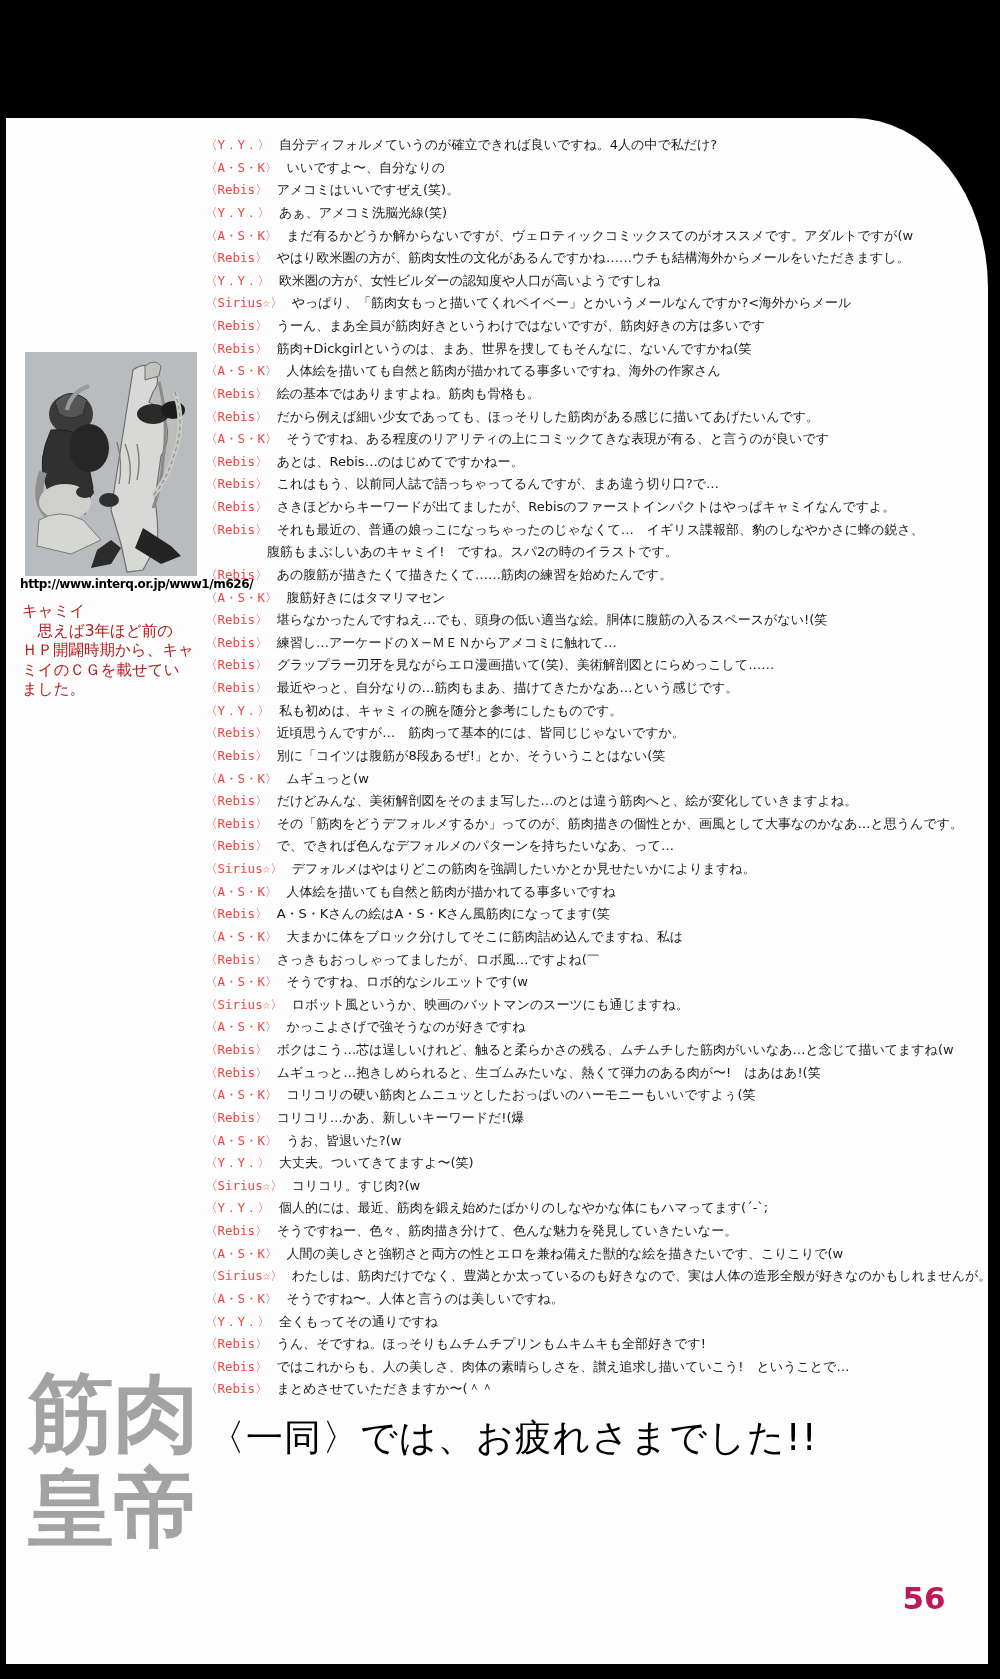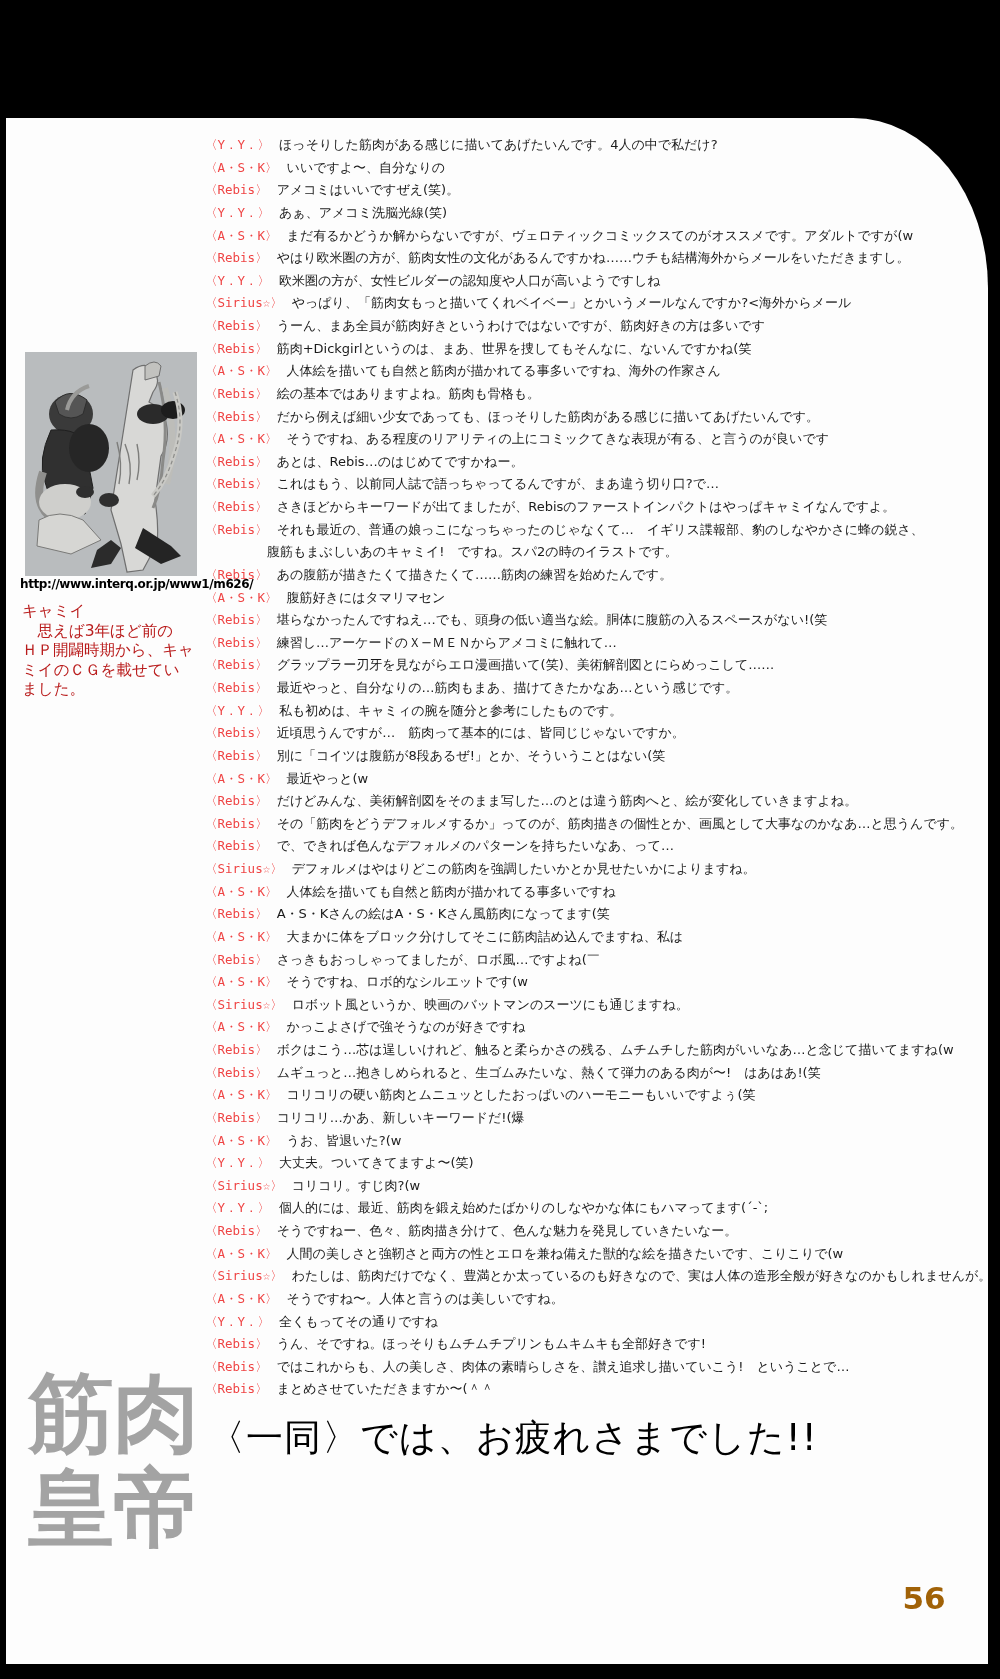--- a/index.html
+++ b/index.html
@@ -77,32 +77,32 @@
     font-size:37px;
     color:#000;
     letter-spacing:1px;
     white-space:nowrap;
   }
   
   .pagenum{
     position:absolute;left:878px;top:1462px;
     width:80px;
     font-size:31px;font-weight:700;
-    color:#a16207;
+    color:#be185d;
     text-align:center;
     font-family:"DejaVu Sans",sans-serif;
   }
 </style>
 </head>
 <body>
 
 <div class="page">
 
   <div class="chat-log">
-      <div class="chat-line"><span class="speaker">〈Y．Y．〉</span><span class="text">ほっそりした筋肉がある感じに描いてあげたいんです。4人の中で私だけ?</span></div>
+      <div class="chat-line"><span class="speaker">〈Y．Y．〉</span><span class="text">自分ディフォルメていうのが確立できれば良いですね。4人の中で私だけ?</span></div>
       <div class="chat-line"><span class="speaker">〈A・S・K〉</span><span class="text">いいですよ〜、自分なりの</span></div>
       <div class="chat-line"><span class="speaker">〈Rebis〉</span><span class="text">アメコミはいいですぜえ(笑)。</span></div>
       <div class="chat-line"><span class="speaker">〈Y．Y．〉</span><span class="text">あぁ、アメコミ洗脳光線(笑)</span></div>
       <div class="chat-line"><span class="speaker">〈A・S・K〉</span><span class="text">まだ有るかどうか解からないですが、ヴェロティックコミックスてのがオススメです。アダルトですが(w</span></div>
       <div class="chat-line"><span class="speaker">〈Rebis〉</span><span class="text">やはり欧米圏の方が、筋肉女性の文化があるんですかね……ウチも結構海外からメールをいただきますし。</span></div>
       <div class="chat-line"><span class="speaker">〈Y．Y．〉</span><span class="text">欧米圏の方が、女性ビルダーの認知度や人口が高いようですしね</span></div>
       <div class="chat-line"><span class="speaker">〈Sirius☆〉</span><span class="text">やっぱり、「筋肉女もっと描いてくれベイベー」とかいうメールなんですか?&lt;海外からメール</span></div>
       <div class="chat-line"><span class="speaker">〈Rebis〉</span><span class="text">うーん、まあ全員が筋肉好きというわけではないですが、筋肉好きの方は多いです</span></div>
       <div class="chat-line"><span class="speaker">〈Rebis〉</span><span class="text">筋肉+Dickgirlというのは、まあ、世界を捜してもそんなに、ないんですかね(笑</span></div>
       <div class="chat-line"><span class="speaker">〈A・S・K〉</span><span class="text">人体絵を描いても自然と筋肉が描かれてる事多いですね、海外の作家さん</span></div>
@@ -116,21 +116,21 @@
       <div class="chat-line cont"><span class="text">腹筋もまぶしいあのキャミイ!　ですね。スパ2の時のイラストです。</span></div>
       <div class="chat-line"><span class="speaker">〈Rebis〉</span><span class="text">あの腹筋が描きたくて描きたくて……筋肉の練習を始めたんです。</span></div>
       <div class="chat-line"><span class="speaker">〈A・S・K〉</span><span class="text">腹筋好きにはタマリマセン</span></div>
       <div class="chat-line"><span class="speaker">〈Rebis〉</span><span class="text">堪らなかったんですねえ…でも、頭身の低い適当な絵。胴体に腹筋の入るスペースがない!(笑</span></div>
       <div class="chat-line"><span class="speaker">〈Rebis〉</span><span class="text">練習し…アーケードのＸ−ＭＥＮからアメコミに触れて…</span></div>
       <div class="chat-line"><span class="speaker">〈Rebis〉</span><span class="text">グラップラー刃牙を見ながらエロ漫画描いて(笑)、美術解剖図とにらめっこして……</span></div>
       <div class="chat-line"><span class="speaker">〈Rebis〉</span><span class="text">最近やっと、自分なりの…筋肉もまあ、描けてきたかなあ…という感じです。</span></div>
       <div class="chat-line"><span class="speaker">〈Y．Y．〉</span><span class="text">私も初めは、キャミィの腕を随分と参考にしたものです。</span></div>
       <div class="chat-line"><span class="speaker">〈Rebis〉</span><span class="text">近頃思うんですが…　筋肉って基本的には、皆同じじゃないですか。</span></div>
       <div class="chat-line"><span class="speaker">〈Rebis〉</span><span class="text">別に「コイツは腹筋が8段あるぜ!」とか、そういうことはない(笑</span></div>
-      <div class="chat-line"><span class="speaker">〈A・S・K〉</span><span class="text">最近やっと(w</span></div>
+      <div class="chat-line"><span class="speaker">〈A・S・K〉</span><span class="text">ムギュっと(w</span></div>
       <div class="chat-line"><span class="speaker">〈Rebis〉</span><span class="text">だけどみんな、美術解剖図をそのまま写した…のとは違う筋肉へと、絵が変化していきますよね。</span></div>
       <div class="chat-line"><span class="speaker">〈Rebis〉</span><span class="text">その「筋肉をどうデフォルメするか」ってのが、筋肉描きの個性とか、画風として大事なのかなあ…と思うんです。</span></div>
       <div class="chat-line"><span class="speaker">〈Rebis〉</span><span class="text">で、できれば色んなデフォルメのパターンを持ちたいなあ、って…</span></div>
       <div class="chat-line"><span class="speaker">〈Sirius☆〉</span><span class="text">デフォルメはやはりどこの筋肉を強調したいかとか見せたいかによりますね。</span></div>
       <div class="chat-line"><span class="speaker">〈A・S・K〉</span><span class="text">人体絵を描いても自然と筋肉が描かれてる事多いですね</span></div>
       <div class="chat-line"><span class="speaker">〈Rebis〉</span><span class="text">A・S・Kさんの絵はA・S・Kさん風筋肉になってます(笑</span></div>
       <div class="chat-line"><span class="speaker">〈A・S・K〉</span><span class="text">大まかに体をブロック分けしてそこに筋肉詰め込んでますね、私は</span></div>
       <div class="chat-line"><span class="speaker">〈Rebis〉</span><span class="text">さっきもおっしゃってましたが、ロボ風…ですよね(￣</span></div>
       <div class="chat-line"><span class="speaker">〈A・S・K〉</span><span class="text">そうですね、ロボ的なシルエットです(w</span></div>
       <div class="chat-line"><span class="speaker">〈Sirius☆〉</span><span class="text">ロボット風というか、映画のバットマンのスーツにも通じますね。</span></div>

